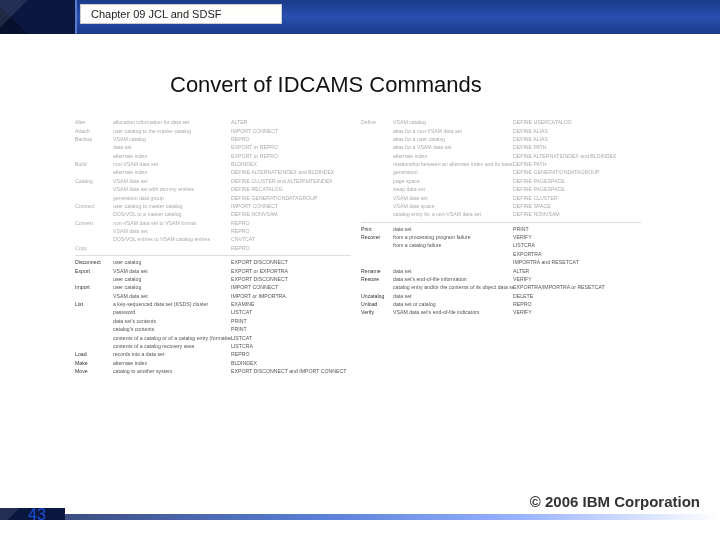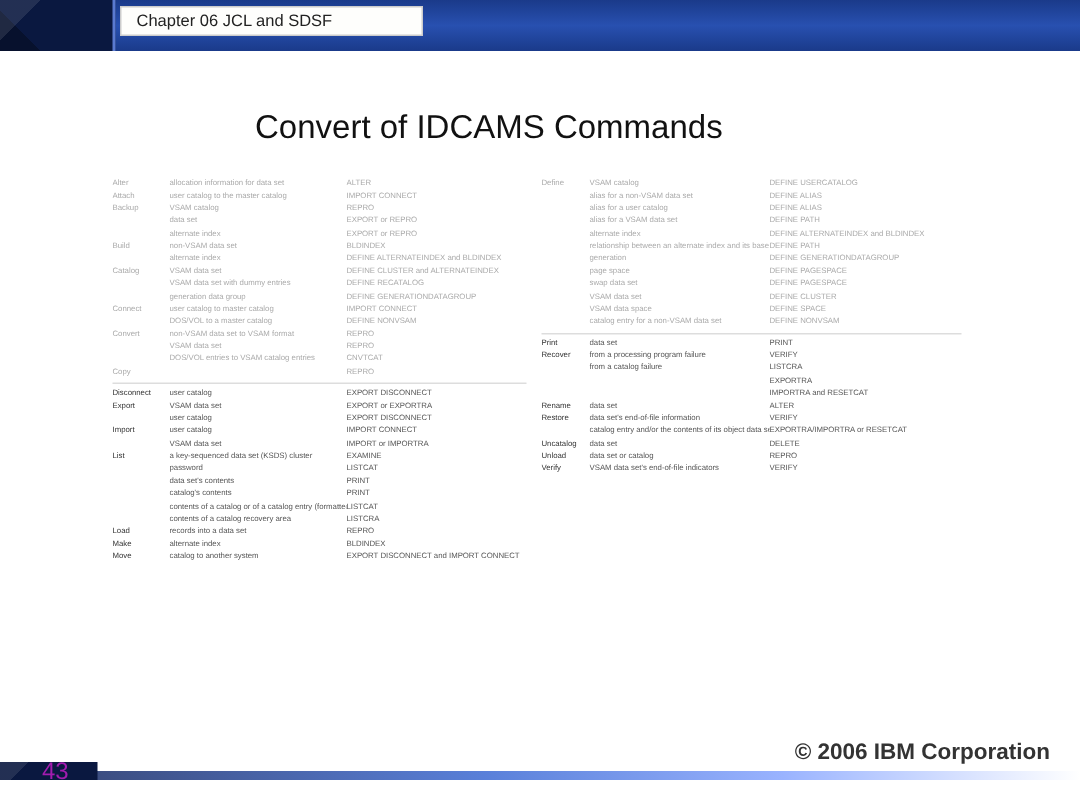--- a/index.html
+++ b/index.html
@@ -73,21 +73,21 @@
   .sep {
     border-top: 1px solid #ddd;
     margin: 3px 0 2px 0;
     grid-column: 1 / -1;
   }
   .page-num {
     position: absolute;
     left: 28px;
     bottom: 16px;
     font-size: 16px;
-    color: #a21caf;
+    color: #1d4ed8;
   }
   .bottombar {
     position: absolute;
     left: 60px;
     bottom: 20px;
     width: 660px;
     height: 6px;
     background: linear-gradient(to right,
       #0a2060 0%, #3060d0 40%, #80a0ff 70%, #c0d0ff 85%, #fff 100%);
     opacity: 0.8;
@@ -110,21 +110,21 @@
     color: #333;
     font-weight: bold;
   }
   .greyish .cell { color: #aaa; }
 </style>
 </head>
 <body>
 
 <div class="topbar">
   <div class="topbar-left"></div>
-  <div class="chapter-label">Chapter 06 JCL and SDSF</div>
+  <div class="chapter-label">Chapter 09 JCL and SDSF</div>
 </div>
 
 <div class="title">Convert of IDCAMS Commands</div>
 
 <div class="table-area">
   <div class="col-block">
     <div class="tg-upper greyish" id="left-upper">
         <div class="cell hdr">Alter</div>
         <div class="cell">allocation information for data set</div>
         <div class="cell">ALTER</div>

